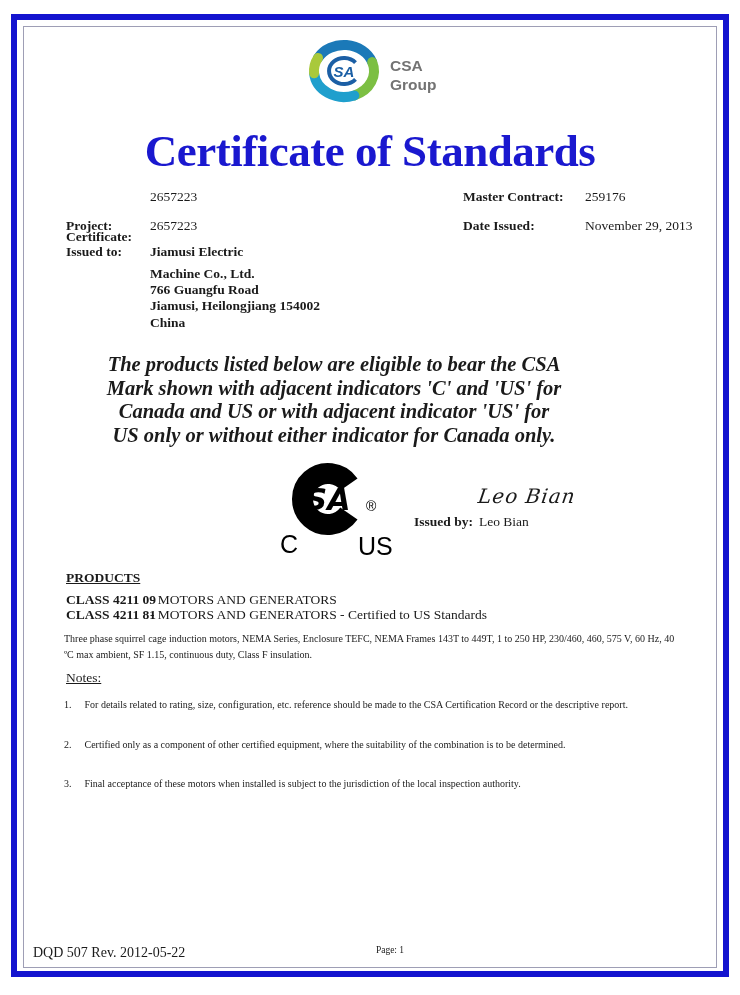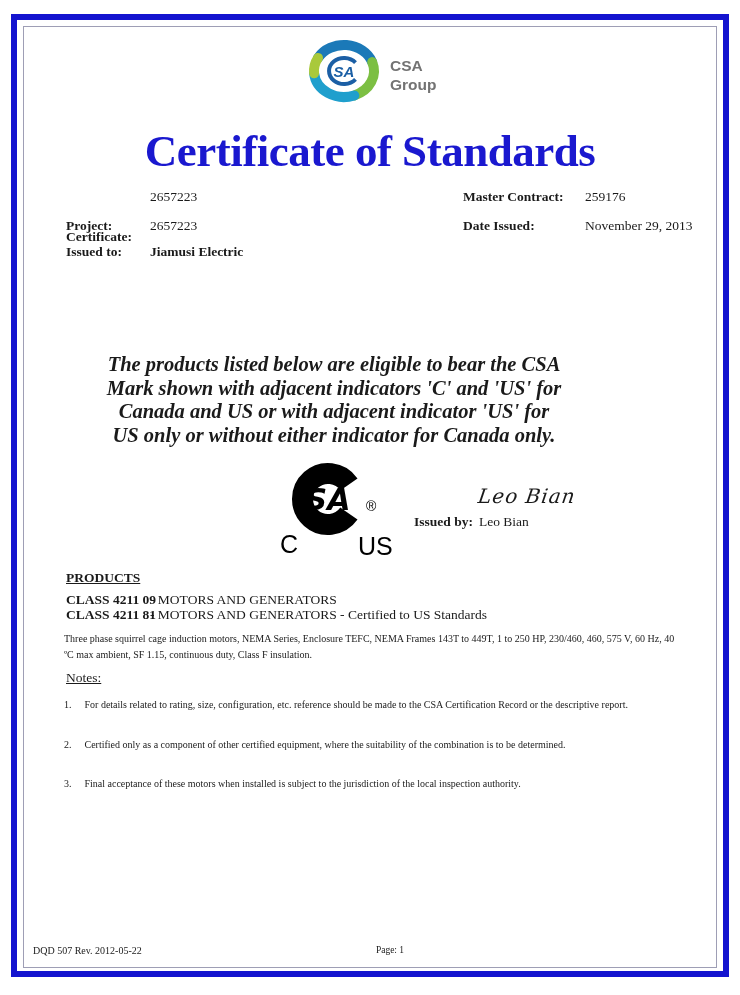--- a/index.html
+++ b/index.html
@@ -61,21 +61,21 @@
   #class-code-2{left:66px; top:607px; font-weight:bold;}
   #class-desc-2{left:150px; top:607px;}
   .para{position:absolute; font-size:10px; line-height:15.6px;}
   #prod-desc{left:64px; top:631px; width:618px;}
   #notes-h{left:66px; top:670px; text-decoration:underline;}
   #note-1{left:64px; top:697px; width:624px;}
   #note-2{left:64px; top:737px; width:624px;}
   #note-3{left:64px; top:776px; width:624px;}
   .note-num{margin-right:13px;}
   
-  .footer-left{position:absolute; left:33px; top:945px; font-size:10px; white-space:nowrap;}
+  .footer-left{position:absolute; left:33px; top:945px; font-size:14px; white-space:nowrap;}
   .footer-center{position:absolute; left:0; top:945px; width:780px; text-align:center; font-size:9.5px;}
 </style>
 </head>
 <body>
 
 <div class="page">
 
   <div class="frame-blue"></div>
   <div class="frame-gray"></div>
 
@@ -99,20 +99,26 @@
   <div class="fld" id="f-cert-v">2657223</div>
   <div class="fld lbl" id="f-mc-l">Master Contract:</div>
   <div class="fld" id="f-mc-v">259176</div>
   <div class="fld lbl" id="f-proj-l">Project:</div>
   <div class="fld" id="f-proj-v">2657223</div>
   <div class="fld lbl" id="f-di-l">Date Issued:</div>
   <div class="fld" id="f-di-v">November 29, 2013</div>
   <div class="fld lbl" id="f-it-l">Issued to:</div>
   <div class="fld" id="f-it-v">Jiamusi Electric</div>
 
+  <div class="address">
+    <div>Machine Co., Ltd.</div>
+    <div>766 Guangfu Road</div>
+    <div>Jiamusi, Heilongjiang 154002</div>
+    <div>China</div>
+  </div>
 
   <div class="eligibility">
     <div>The products listed below are eligible to bear the CSA</div>
     <div>Mark shown with adjacent indicators 'C' and 'US' for</div>
     <div>Canada and US or with adjacent indicator 'US' for</div>
     <div>US only or without either indicator for Canada only.</div>
   </div>
 
   <svg class="mark-svg" width="140" height="105" viewBox="0 0 140 105">
     <path d="M 86.9 28.4 A 25.5 25.5 0 1 0 86.9 57.6" fill="none" stroke="#000000" stroke-width="21"></path>

